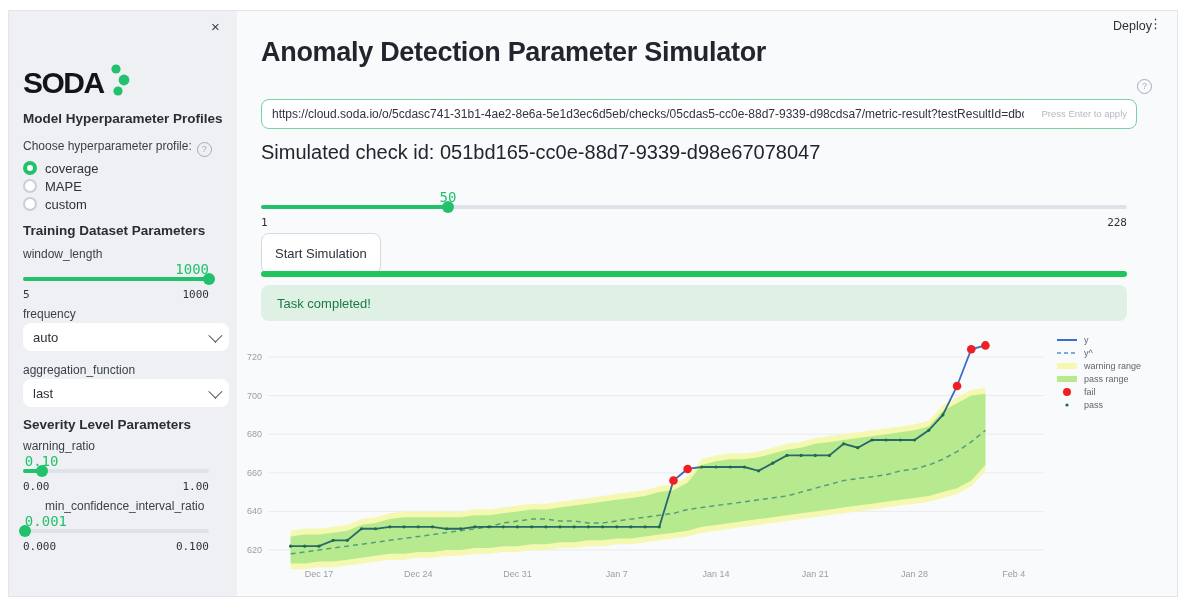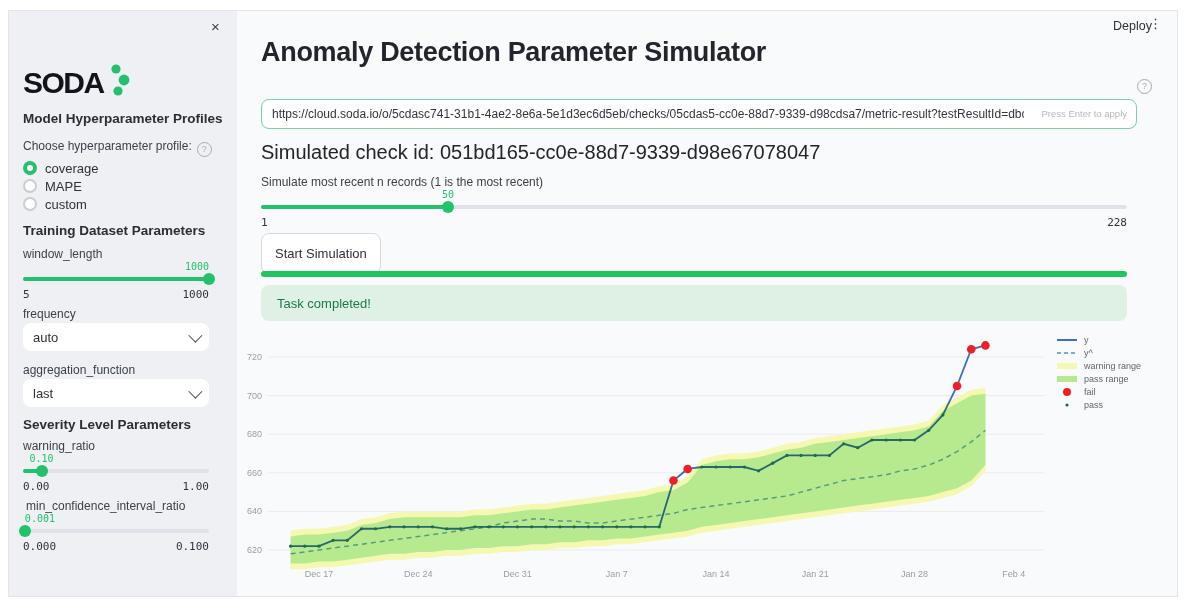--- a/index.html
+++ b/index.html
@@ -11,26 +11,26 @@
   .lbl{font-size:12px;color:#3c3f48;}
   .mono{font-family:"DejaVu Sans Mono",monospace;}
   .close-x{font-size:15px;color:#3c3f48;cursor:pointer;line-height:1;}
   .logo-text{font-size:30px;font-weight:900;letter-spacing:-1.5px;color:#12141c;}
   .help{display:inline-block;width:13px;height:13px;border:1px solid #a6abb7;border-radius:50%;
     color:#a6abb7;font-size:9px;line-height:13px;text-align:center;vertical-align:-2px;margin-left:5px;}
   .radio-row{display:flex;align-items:center;gap:8px;height:18px;font-size:13px;color:#2f313a;}
   .radio{width:14px;height:14px;border-radius:50%;box-sizing:border-box;background:#fff;border:2px solid #c9cdd6;}
   .radio.on{border:4.5px solid #21c26b;}
   .slider-wrap{height:40px;}
-  .slider-value{position:absolute;top:0;font-size:10px;color:#21c26b;}
+  .slider-value{position:absolute;top:0;font-size:14px;color:#21c26b;}
   .slider-track{position:absolute;top:16px;left:0;right:0;height:4px;border-radius:2px;background:#dfe2e8;}
   .slider-fill{position:absolute;left:0;top:0;height:4px;border-radius:2px;background:#21c26b;}
   .slider-thumb{position:absolute;top:-4px;width:12px;height:12px;border-radius:50%;background:#21c26b;}
   .slider-range{position:absolute;top:27px;left:0;right:0;font-size:11px;color:#2f313a;display:flex;justify-content:space-between;}
-  .select{width:186px;height:28px;background:#ffffff;border-radius:8px;display:flex;align-items:center;
+  .select{width:206px;height:28px;background:#ffffff;border-radius:8px;display:flex;align-items:center;
     justify-content:space-between;padding:0 10px;box-sizing:border-box;font-size:13px;color:#2f313a;cursor:pointer;}
   .chev{width:9px;height:9px;border-right:1.6px solid #4a4d57;border-bottom:1.6px solid #4a4d57;transform:rotate(45deg) translateY(-2px);}
   .page-title{font-size:27px;font-weight:800;color:#23252e;letter-spacing:-.3px;}
   .check-title{font-size:20px;font-weight:400;color:#23252e;}
   .url-input{width:876px;height:30px;box-sizing:border-box;border:1px solid #77d2a5;border-radius:8px;background:#fff;
     font-size:12px;color:#31333f;padding:0 112px 0 10px;outline:none;font-family:"Liberation Sans",sans-serif;}
   .press-enter{position:absolute;right:10px;top:9px;font-size:9.5px;color:#b6b9c2;}
   .btn{display:inline-block;background:#ffffff;border:1px solid #d7d9de;border-radius:8px;padding:12px 13px;
     font-size:13px;color:#2f313a;cursor:pointer;}
   .progress{width:866px;height:6px;border-radius:3px;background:#21c55d;}
@@ -113,21 +113,21 @@
       <div class="slider-track">
           <div class="slider-fill" style="width: 10%;"></div>
           <div class="slider-thumb" style="left: calc(10% - 6px);"></div>
         </div>
       <div class="slider-range">
         <span>0.00</span>
         <span>1.00</span>
       </div>
     </div>
 
-    <div class="abs lbl" style="left:7px;top:488px;padding-left:10px;">min_confidence_interval_ratio</div>
+    <div class="abs lbl" style="left:26px;top:488px;padding-left:10px;">min_confidence_interval_ratio</div>
     <div class="abs slider-wrap mono" style="left:14px;top:502px;width:186px;">
       <span class="slider-value" style="left: 1%; transform: none;">0.001</span>
       <div class="slider-track">
           <div class="slider-fill" style="width: 1%;"></div>
           <div class="slider-thumb" style="left: calc(1% - 6px);"></div>
         </div>
       <div class="slider-range">
         <span>0.000</span>
         <span>0.100</span>
       </div>
@@ -141,21 +141,20 @@
 
   <div class="abs help" style="left:1128px;top:68px;margin:0;">?</div>
 
   <div class="abs" style="left:252px;top:88px;width:876px;">
     <input class="url-input" type="text" value="https://cloud.soda.io/o/5cdasc741-31b1-4ae2-8e6a-5e1d3ec6d5eb/checks/05cdas5-cc0e-88d7-9339-d98cdsa7/metric-result?testResultId=dbc744fb-dcdasb-49c5-8f38-09ccdsa4c9" style="">
     <span class="press-enter">Press Enter to apply</span>
   </div>
 
   <div class="abs check-title" style="left:252px;top:130px;">Simulated check id: 051bd165-cc0e-88d7-9339-d98e67078047</div>
 
-  <div class="abs lbl" style="left:252px;top:164px;">Simulate most recent n records (1 is the most recent)</div>
   <div class="abs slider-wrap mono" style="left:252px;top:178px;width:866px;">
     <span class="slider-value" style="left: 21.5859%; transform: translateX(-50%);">50</span>
     <div class="slider-track">
         <div class="slider-fill" style="width: 21.5859%;"></div>
         <div class="slider-thumb" style="left: calc(21.5859% - 6px);"></div>
       </div>
     <div class="slider-range">
       <span>1</span>
       <span>228</span>
     </div>

